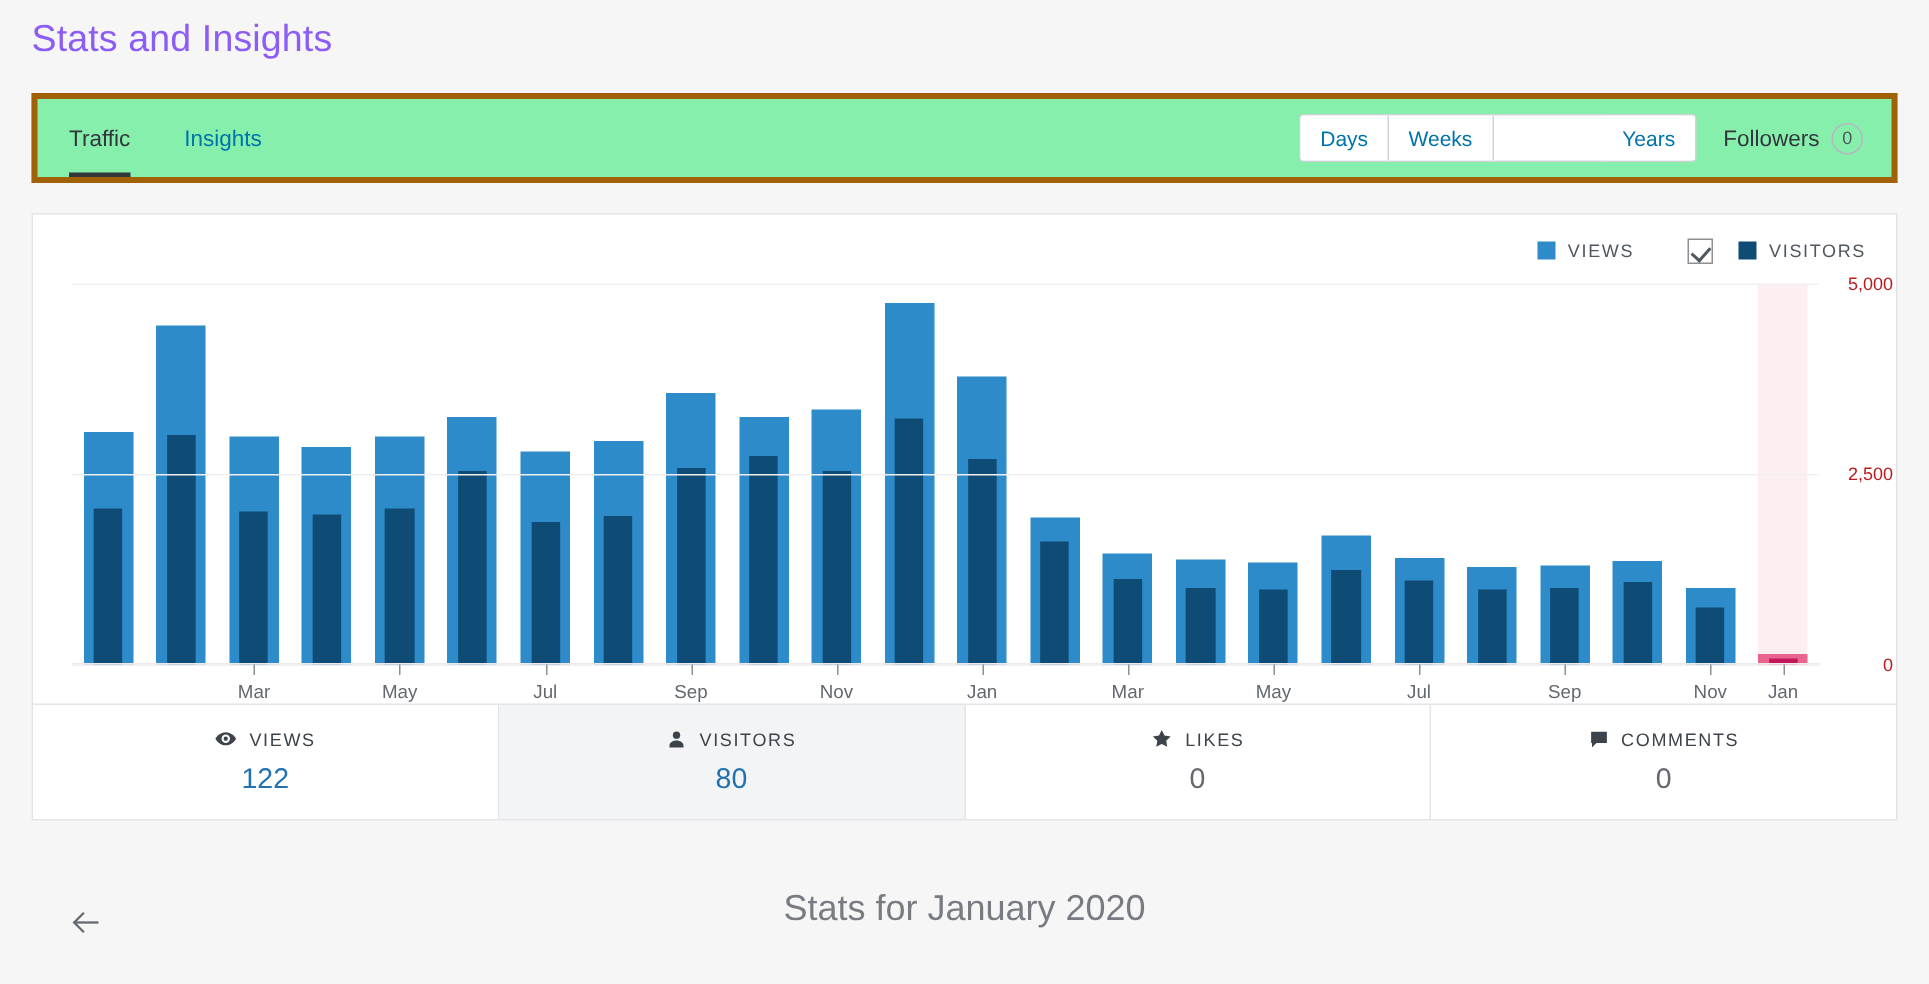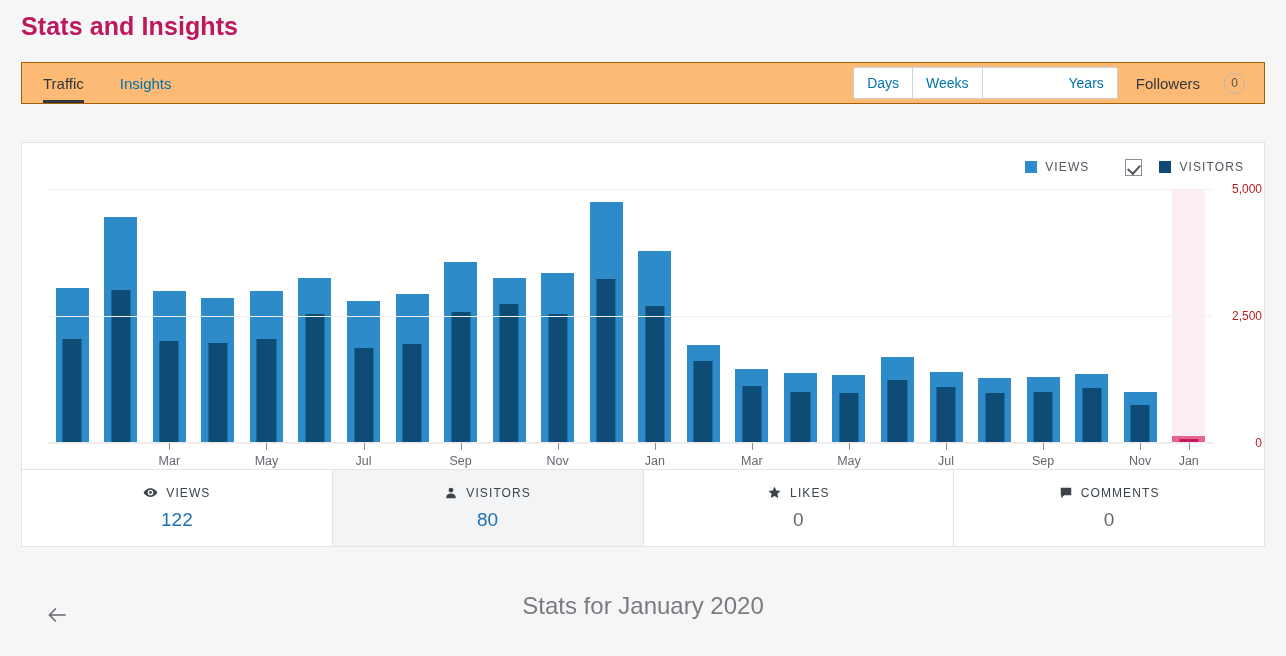--- a/index.html
+++ b/index.html
@@ -9,29 +9,29 @@
     font-family: "Liberation Sans", sans-serif;
     overflow: hidden;
     -webkit-font-smoothing: antialiased;
   }
 
   .page { width: 1286px; height: 656px; position: relative; }
 
   
   .page-title {
     position: absolute; left: 21px; top: 12px;
-    font-size: 25px; font-weight: 700; color: #be185d;
+    font-size: 25px; font-weight: 400; color: #8b5cf6;
     letter-spacing: 0.1px;
   }
 
   
   .tabbar-card {
     position: absolute; left: 21px; top: 62px;
-    width: 1244px; height: 42px;
-    background: #fdba74; border: 1px solid #a16207;
+    width: 1244px; height: 60px;
+    background: #86efac; border: 4px solid #a16207;
     display: flex; align-items: stretch;
   }
   .tabs { display: flex; align-items: flex-end; height: 100%; }
   .tab {
     position: relative;
     padding: 0 18px 0 18px;
     height: 100%;
     display: flex; align-items: center;
     font-size: 15px; color: #0073aa;
     cursor: pointer; white-space: nowrap;
@@ -61,21 +61,21 @@
     display: flex; align-items: center; justify-content: center;
     font-size: 14px; color: #0073aa;
     border-right: 1px solid #cfd3d7;
     cursor: pointer; background: #fff; white-space: nowrap;
   }
   .seg-btn:last-child { border-right: none; }
   .seg-btn.active { background: #1b6ca8; color: #fff; font-weight: 400; margin-top: 30px; }
 
   
   .followers {
-    display: flex; align-items: center; gap: 24px;
+    display: flex; align-items: center; gap: 8px;
     font-size: 15px; color: #32373c; cursor: pointer;
   }
   .followers-count {
     min-width: 21px; height: 21px; padding: 0 5px;
     border: 1px solid #b5b9bd; border-radius: 11px;
     display: flex; align-items: center; justify-content: center;
     font-size: 12px; color: #50575e; line-height: 1;
   }
 
   

